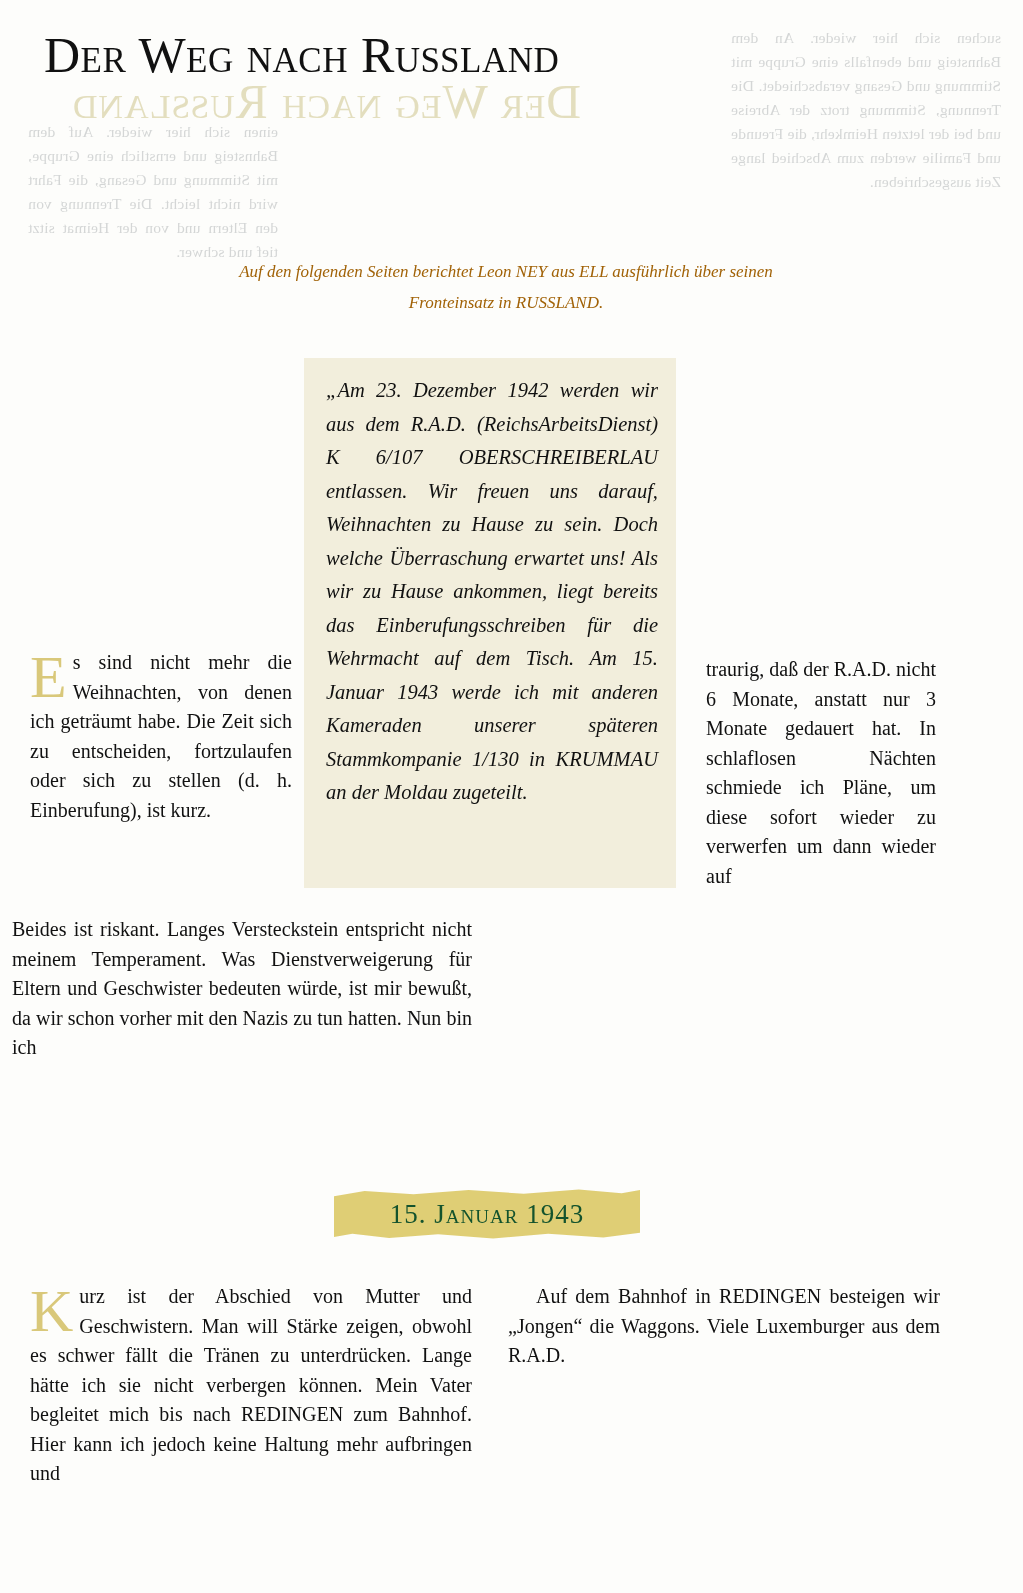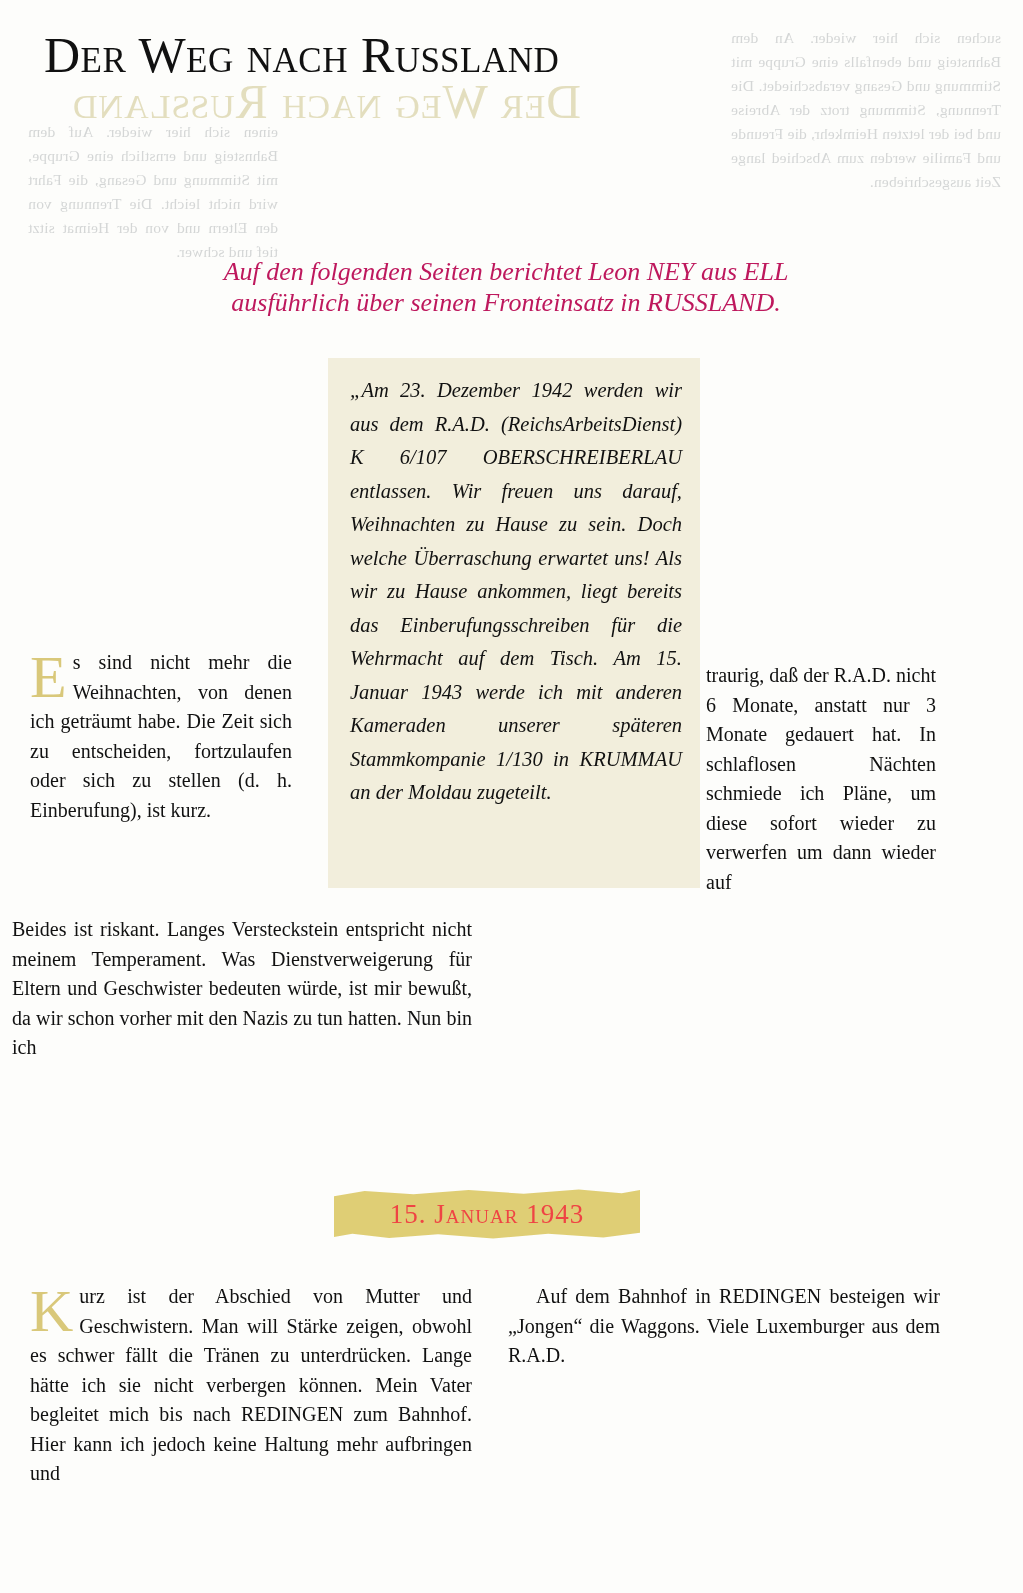--- a/index.html
+++ b/index.html
@@ -70,37 +70,36 @@
     letter-spacing: 0.5px;
     color: #111;
   }
 
   .intro {
     position: absolute;
     left: 196px;
     top: 256px;
     width: 620px;
     font-style: italic;
-    font-size: 26px;
+    font-size: 17px;
     line-height: 31px;
     text-align: center;
-    color: #be185d;
+    color: #a16207;
   }
 
   
   .quote-box {
     position: absolute;
     left: 304px;
     top: 358px;
     width: 372px;
     height: 530px;
     background: #f2eedc;
     box-sizing: border-box;
     padding: 16px 18px 4px 22px;
-    margin-left: 24px;
   }
   .quote-box p {
     margin: 0;
     font-style: italic;
     font-size: 20.5px;
     line-height: 33.5px;
     text-align: justify;
     text-justify: inter-word;
     color: #111;
   }
@@ -123,21 +122,20 @@
   .col-left-wide {
     left: 12px;
     top: 915px;
     width: 460px;
   }
   .col-right-narrow {
     left: 706px;
     top: 655px;
     width: 230px;
     text-align: justify;
-    margin-top: 6px;
   }
   .col-right-wide {
     left: 508px;
     top: 925px;
     width: 432px;
   }
 
   .dropcap {
     float: left;
     font-size: 60px;
@@ -165,21 +163,21 @@
   }
   .date-banner .txt {
     position: absolute;
     inset: 0;
     display: flex;
     align-items: center;
     justify-content: center;
     font-size: 27px;
     font-variant: small-caps;
     letter-spacing: 1px;
-    color: #ef4444;
+    color: #14532d;
     font-family: "Liberation Serif", serif;
   }
 
   .col-bottom-left {
     left: 30px;
     top: 1282px;
     width: 442px;
   }
   .col-bottom-right {
     left: 508px;

